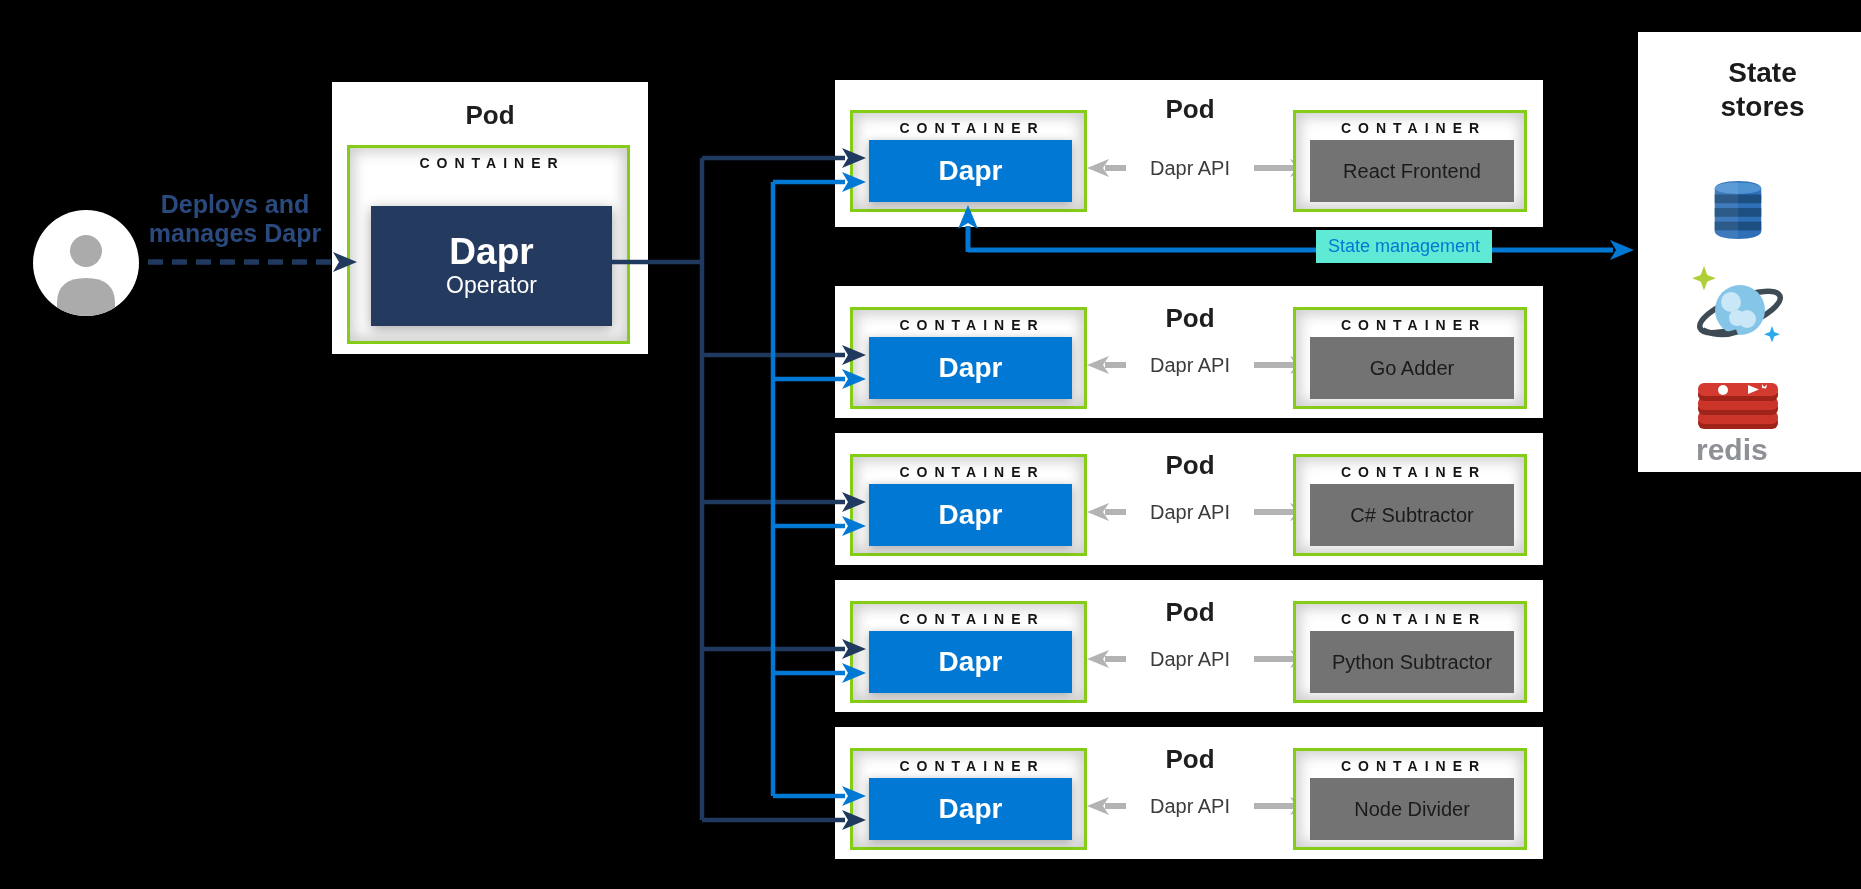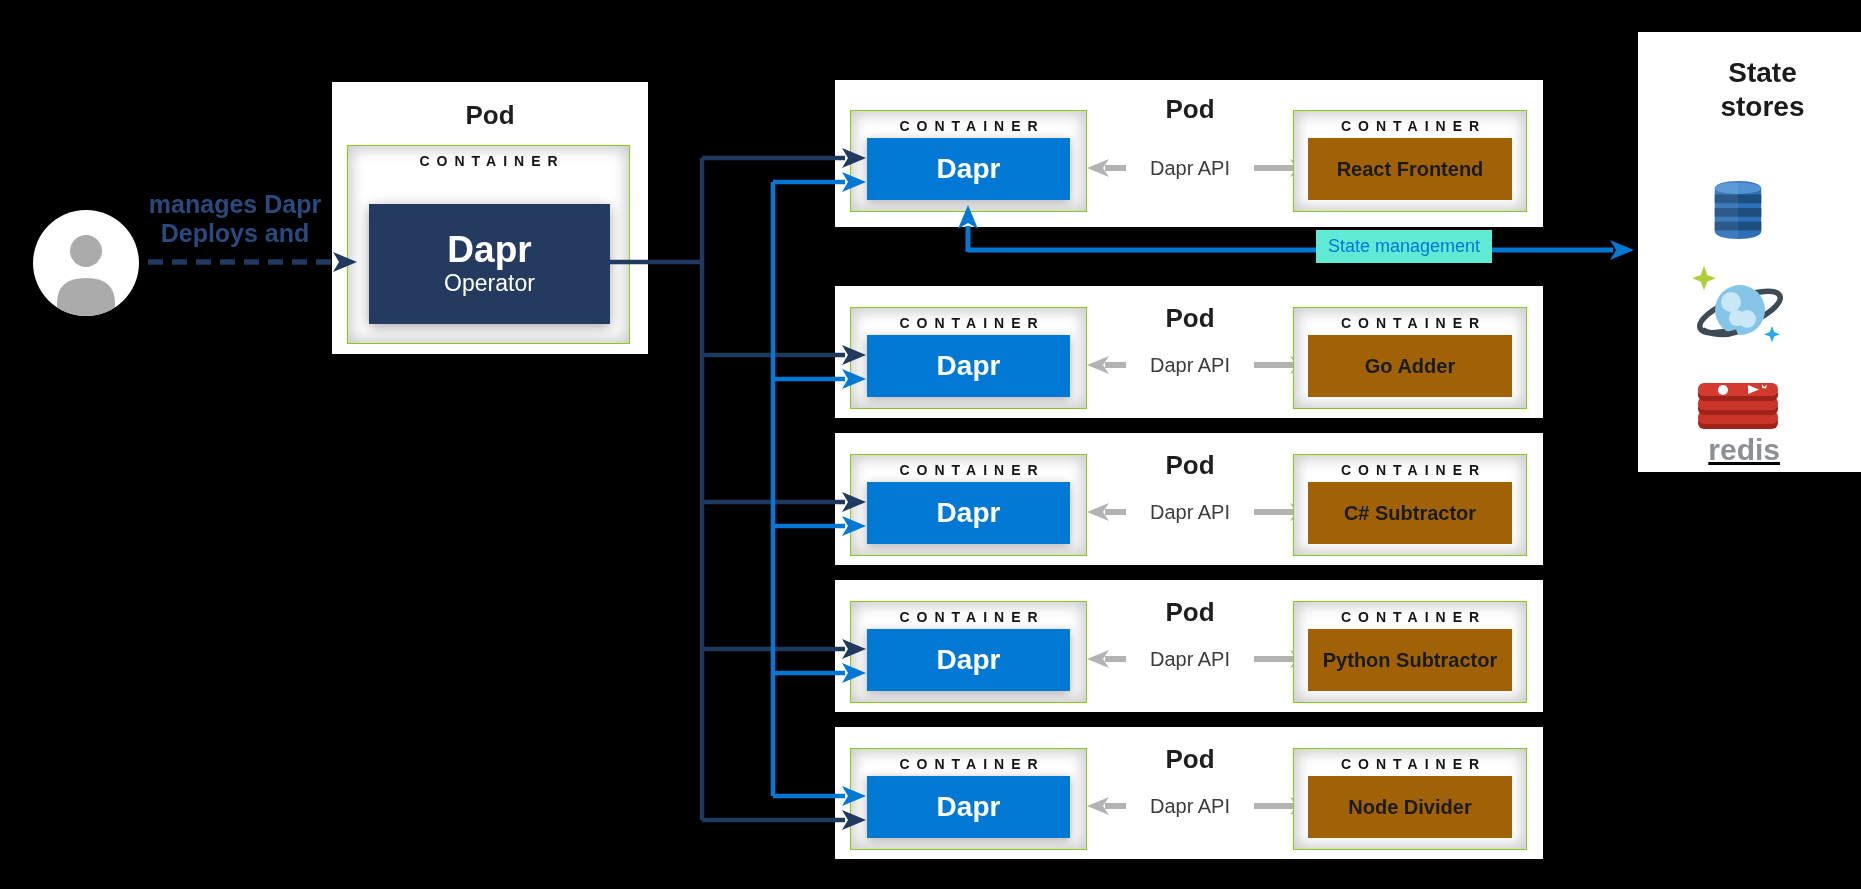--- a/index.html
+++ b/index.html
@@ -15,21 +15,21 @@
     position:absolute; left:120px; top:190px; width:230px;
     text-align:center; color:#2a4a7d; font-size:25px; font-weight:600; line-height:29px;
   }
 
   
   .pod { position:absolute; background:#ffffff; }
   .pod-title { position:absolute; font-weight:700; font-size:26px; color:#1e1e1e; line-height:1; }
 
   .container-box {
     position:absolute; background:#ffffff;
-    border:1px solid #84cc16;
+    border:3px solid #84cc16;
     box-shadow: inset 0 0 14px 4px rgba(0,0,0,0.20);
   }
   .container-label {
     position:absolute; left:0; width:100%; text-align:center;
     font-size:14px; font-weight:700; letter-spacing:7px; color:#141414; line-height:1;
     text-indent:7px; 
   }
 
   
   .operator-pod { left:332px; top:82px; width:316px; height:272px; }
@@ -60,21 +60,21 @@
   .container-box .container-label { top:8px; }
 
   .dapr-box {
     position:absolute; left:16px; top:27px; width:203px; height:62px;
     background:#0078D4; color:#ffffff; font-size:28px; font-weight:700;
     display:flex; align-items:center; justify-content:center;
     box-shadow:0 2px 9px rgba(0,0,0,0.30);
   }
   .app-box {
     position:absolute; left:14px; top:27px; width:204px; height:62px;
-    background:#a16207; color:#1b1b1b; font-size:20px; font-weight:700;
+    background:#737373; color:#1b1b1b; font-size:20px; font-weight:400;
     display:flex; align-items:center; justify-content:center;
   }
 
   .api-row {
     position:absolute; left:252px; width:206px; height:28px;
     display:flex; align-items:center; justify-content:center; gap:24px;
   }
   .pod-tall  .api-row { top:74px; }
   .pod-short .api-row { top:65px; }
   .api-row .api-text { font-size:20px; color:#3c3c3c; white-space:nowrap; }
@@ -88,21 +88,21 @@
 
   
   .state-stores { position:absolute; left:1638px; top:32px; width:241px; height:440px; background:#fff;padding-left:8px; }
   .ss-title {
     margin:24px auto 0; width:110px; text-align:center;
     font-size:28px; font-weight:700; color:#1b1b1b; line-height:34px;
   }
   .ss-icon { position:absolute; }
   .icon-dynamodb { left:69px;  top:146px; }
   .icon-cosmos   { left:52px;  top:232px; }
-  .icon-redis    { left:58px;  top:350px; width:84px; text-align:right;text-decoration:underline; }
+  .icon-redis    { left:58px;  top:350px; width:84px; text-align:left; }
   .redis-wordmark {
     display:block; margin-top:1px; font-size:30px; font-weight:700;
     color:#8d9196; line-height:1;
   }
 
   
   .overlay { position:absolute; left:0; top:0; pointer-events:none; }
 </style>
 </head>
 <body>
@@ -115,22 +115,22 @@
           <circle cx="53" cy="53" r="53"></circle>
         </clipPath>
       </defs>
     <circle cx="53" cy="53" r="53" fill="#ffffff"></circle>
     <g clip-path="url(#personClip)">
       <circle cx="53" cy="41" r="16" fill="#ABABAB"></circle>
       <path d="M24,106 L24,93 Q24,68 53,68 Q82,68 82,93 L82,106 Z" fill="#ABABAB"></path>
     </g>
   </svg>
   <div class="actor-label">
+    <div>Deploys and</div>
     <div>manages Dapr</div>
-    <div>Deploys and</div>
   </div>
 
   <div class="pod operator-pod">
     <div class="pod-title">Pod</div>
     <div class="container-box op-container">
       <div class="container-label">CONTAINER</div>
       <div class="operator-box">
         <div class="op-name">Dapr</div>
         <div class="op-sub">Operator</div>
       </div>

